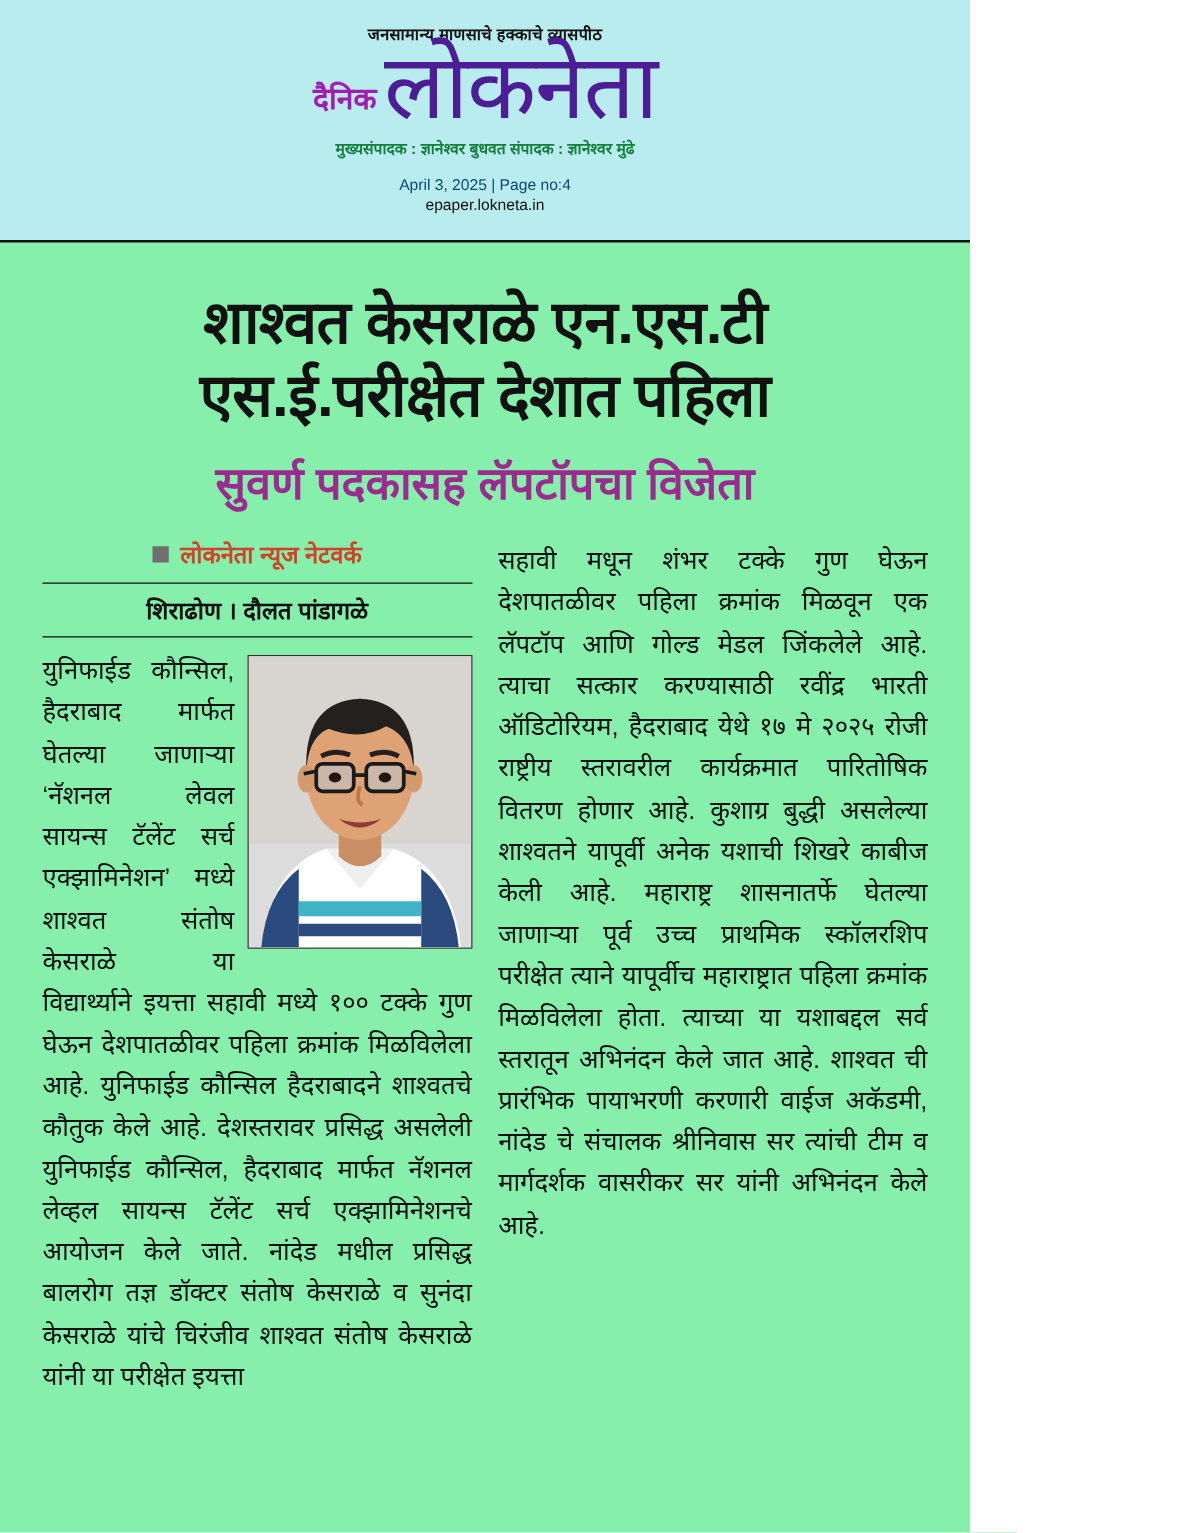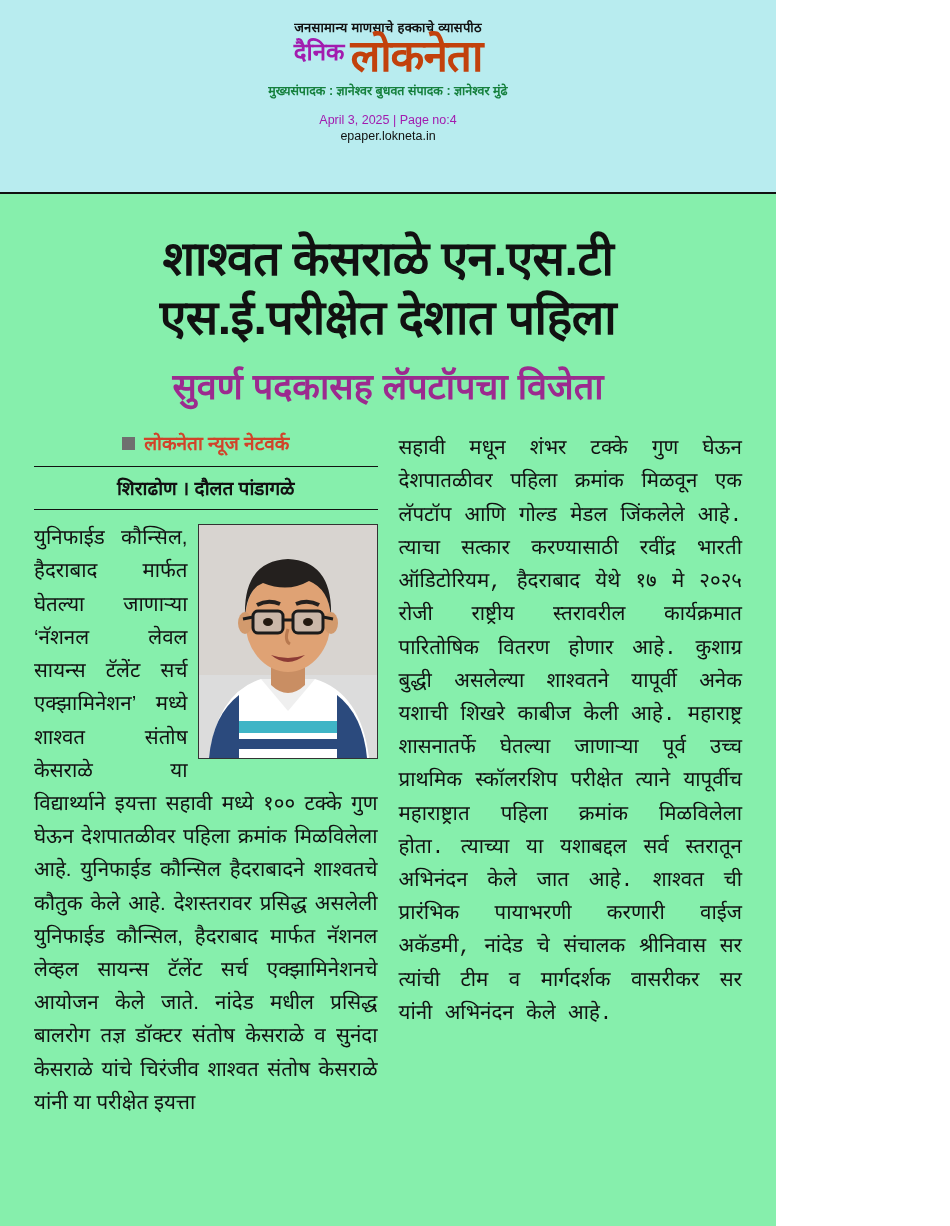--- a/index.html
+++ b/index.html
@@ -44,37 +44,37 @@
     font-family: "Liberation Sans", sans-serif;
     font-weight: bold;
     font-size: 24px;
     color: #a21caf;
     margin-right: 6px;
     margin-bottom: 14px;
     line-height: 1;
   }
   .logo-main {
     font-family: "Liberation Sans", sans-serif;
-    font-weight: bold;
-    font-size: 44px;
-    color: #c2410c;
+    font-weight: normal;
+    font-size: 72px;
+    color: #4c1d95;
     letter-spacing: -1px;
     line-height: 1;
   }
   .editors {
     font-family: "Liberation Sans", sans-serif;
     font-size: 12.5px;
     font-weight: bold;
     color: #15803d;
     margin-top: 4px;
   }
   .issue-line {
     font-family: "Liberation Sans", sans-serif;
     font-size: 12.5px;
-    color: #a21caf;
+    color: #0c4a6e;
     margin-top: 14px;
   }
   .site-line {
     font-family: "Liberation Sans", sans-serif;
     font-size: 12.5px;
     color: #111;
     margin-top: 2px;
   }
   .powered-line {
     font-family: "Liberation Sans", sans-serif;
@@ -161,21 +161,20 @@
   .body-text {
     font-family: "Liberation Sans", sans-serif;
     font-size: 20.5px;
     line-height: 1.62;
     color: #111;
     text-align: justify;
     text-justify: inter-word;
   }
   .body-text.right {
     padding-top: 2px;
-    font-family: Liberation Mono, monospace;
   }
   .photo {
     float: right;
     width: 180px;
     height: 235px;
     margin: 4px 0 4px 10px;
     border: 1px solid #333;
     overflow: hidden;
     background: #e8e8e8;
     shape-outside: margin-box;

